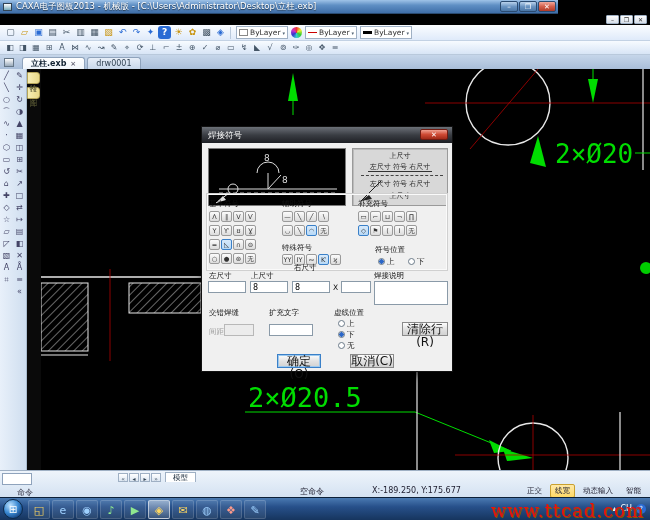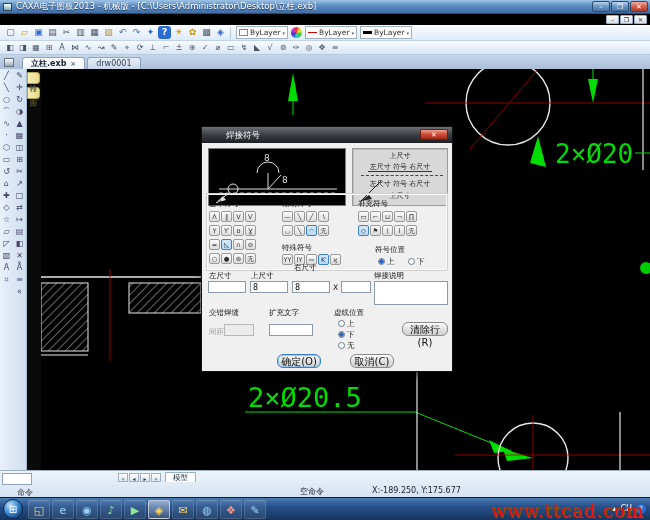--- a/index.html
+++ b/index.html
@@ -1,21 +1,21 @@
 <!DOCTYPE html>
 <html><head>
 <meta charset="utf-8">
 <style>
   * { margin:0; padding:0; box-sizing:border-box; }
   html,body { width:650px; height:520px; overflow:hidden; }
   body { font-family:"DejaVu Sans","Liberation Sans",sans-serif; }
   #app { position:relative; width:650px; height:520px; background:#000; overflow:hidden; }
 
   
-  #titlebar { position:absolute; left:0; top:0; width:650px; height:14px;
+  #titlebar { position:absolute; left:0; top:0; width:558px; height:14px;
     background:linear-gradient(#9fc3e8,#5f8fc4 40%,#3f6ea8); display:flex; align-items:center;
     border-bottom:1px solid #2a4a70; }
   #titlebar .appicon { width:9px; height:8px; margin:0 4px 0 3px; background:linear-gradient(#fff,#7ab);
     border:1px solid #345; }
   #titlebar .title { color:#fff; font-size:8.5px; text-shadow:0 1px 1px #234; white-space:nowrap; }
   .wincontrols { position:absolute; right:2px; top:1px; display:flex; gap:1px; }
   .wincontrols .wbtn { width:18px; height:11px; font-size:7px; line-height:10px; text-align:center;
     color:#fff; background:linear-gradient(#b9d2ec,#6a94c2 50%,#4a76a6); border:1px solid #2a4a70; border-radius:2px; }
   .wincontrols .wbtn.close { background:linear-gradient(#f2a99d,#d35f4c 50%,#b13a28); }
 
@@ -70,21 +70,21 @@
     border:1px solid #b6a65a; border-radius:0 3px 3px 0; padding:5px 1px; margin:3px 0 2px 0; width:13px; text-align:center; }
 
   #canvas { position:absolute; left:41px; top:0; width:609px; height:401px; background:#000;text-align:center; }
   #canvas svg { position:absolute; left:0; top:0; }
 
   
   #dlg { position:absolute; left:201px; top:126px; width:252px; height:246px; z-index:50;
     border:1px solid #111; box-shadow:2px 3px 8px rgba(0,0,0,.7); background:#f0f0f0; font-size:8px; color:#111; }
   #dlgtitle { position:absolute; left:0; top:0; right:0; height:16px;
     background:linear-gradient(#6b7077,#3a3d43 50%,#1d1f24); color:#fff; font-size:8.5px; line-height:16px;
-    padding-left:24px; }
+    padding-left:6px; }
   #dlgclose { position:absolute; right:4px; top:2px; width:28px; height:11px;
     background:linear-gradient(#f0a090,#cf4a34 50%,#a02a18); border:1px solid #701a10; border-radius:2px;
     color:#fff; font-size:7px; line-height:10px; text-align:center; }
   #dlgbody { position:absolute; left:0; top:16px; right:0; bottom:0; background:#f0f0f0; }
 
   #prevblack { position:absolute; left:6px; top:5px; width:138px; height:58px; background:#000; border:1px solid #7a7a7a; }
   #prevgray { position:absolute; left:150px; top:5px; width:96px; height:58px; background:#d8d8d8;
     border:1px solid #9a9a9a; box-shadow:inset 1px 1px 0 #bbb; }
   .pg-line { position:absolute; left:0; width:100%; text-align:center; font-size:7px; color:#222; white-space:nowrap; }
   .pg-ul { text-decoration:none; border-bottom:1px solid #333; padding:0 2px 0px 2px; }
@@ -102,22 +102,22 @@
   .fldlabel.dis { color:#9a9a9a; }
   .fld { position:absolute; height:12px; border:1px solid #8a9aa8; background:#fff; font-size:8px; padding:0 2px;
     font-family:"DejaVu Sans",sans-serif; }
   .fld:disabled { background:#ececec; border-color:#b8b8b8; }
   #descbox { position:absolute; left:172px; top:138px; width:74px; height:24px; border:1px solid #8a9aa8; background:#fff; resize:none; font-size:8px; }
 
   .radio { display:inline-block; width:7px; height:7px; border-radius:50%; border:1px solid #6a7a88; background:#fff; vertical-align:-1px; margin-right:2px; }
   .radio.checked { background:radial-gradient(circle at 50% 50%, #2a66c8 0 2px, #fff 2.5px); }
   .radioitem { position:absolute; font-size:7.5px; color:#111; white-space:nowrap; }
 
-  .pbtn { position:absolute; height:14px; font-size:10px; text-align:center;
-    background:linear-gradient(#fdfdfd,#e2e2e2 50%,#d2d2d2); border:1px solid #8a8a8a; border-radius:6px; color:#111; line-height:13px; }
+  .pbtn { position:absolute; height:14px; font-size:12px; text-align:center;
+    background:linear-gradient(#fdfdfd,#e2e2e2 50%,#d2d2d2); border:1px solid #8a8a8a; border-radius:0; color:#111; line-height:13px; }
   .pbtn.default { border:1px solid #3a80c8; box-shadow:0 0 0 1px #9cc9ef inset; }
 
   
   #bottompanel { position:absolute; left:0; top:470px; width:650px; height:27px;
     background:linear-gradient(#eef4fb,#d4e2f2); border-top:1px solid #9fb0c4; }
   #cmdbox { position:absolute; left:2px; top:2px; width:30px; height:12px; background:#fff; border:1px solid #8fa3bc; font-size:8px; }
   #cmdlabel { position:absolute; left:17px; top:16px; font-size:8px; color:#334; }
   #navgroup { position:absolute; left:118px; top:1px; display:flex; align-items:center; gap:1px; }
   .navbtn { width:10px; height:9px; font-size:6px; line-height:9px; text-align:center; color:#345;
     background:linear-gradient(#fff,#dde7f2); border:1px solid #9fb0c4; }
@@ -490,20 +490,26 @@
       <span style="display:flex;gap:1px;">
           <span class="navbtn">«</span>
           <span class="navbtn">◂</span>
           <span class="navbtn">▸</span>
           <span class="navbtn">»</span>
         </span>
       <span id="modeltab">模型</span>
     </div>
     <div id="statusmsg">空命令</div>
     <div id="coords">X:-189.250, Y:175.677</div>
+    <div id="toggles">
+        <span class="toggle">正交</span>
+        <span class="toggle on">线宽</span>
+        <span class="toggle">动态输入</span>
+        <span class="toggle">智能</span>
+      </div>
   </div>
 
   <div id="taskbar">
     <div id="startorb">⊞</div>
     <span style="display:flex;">
         <span class="tkico y">◱</span>
         <span class="tkico b">e</span>
         <span class="tkico b">◉</span>
         <span class="tkico g">♪</span>
         <span class="tkico g">▶</span>

